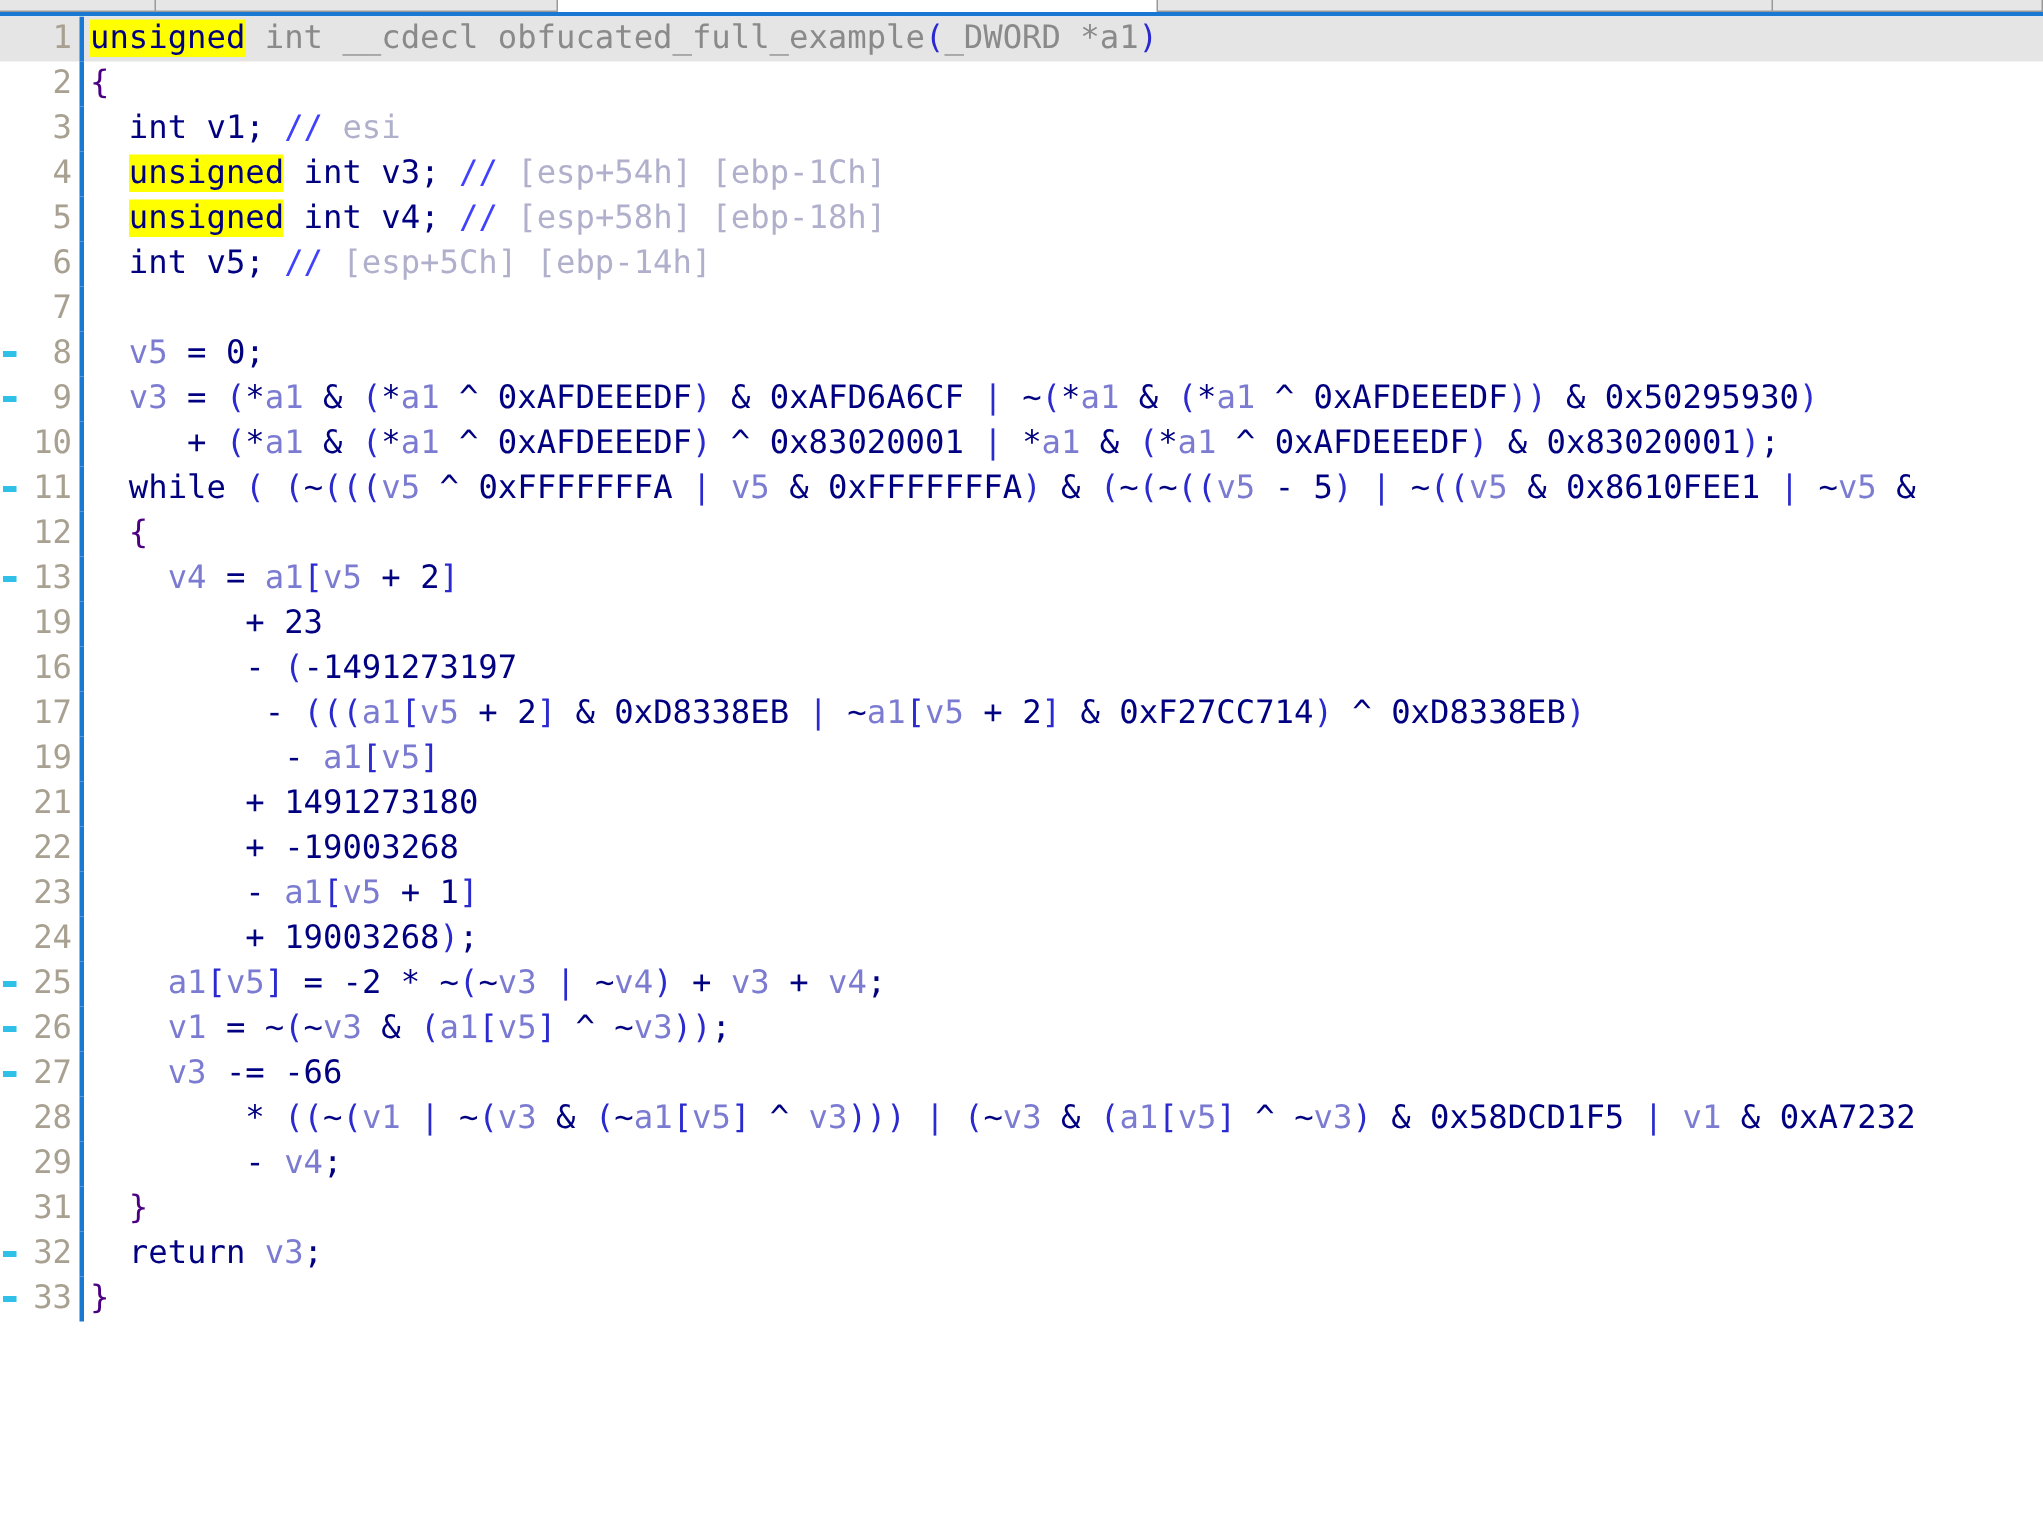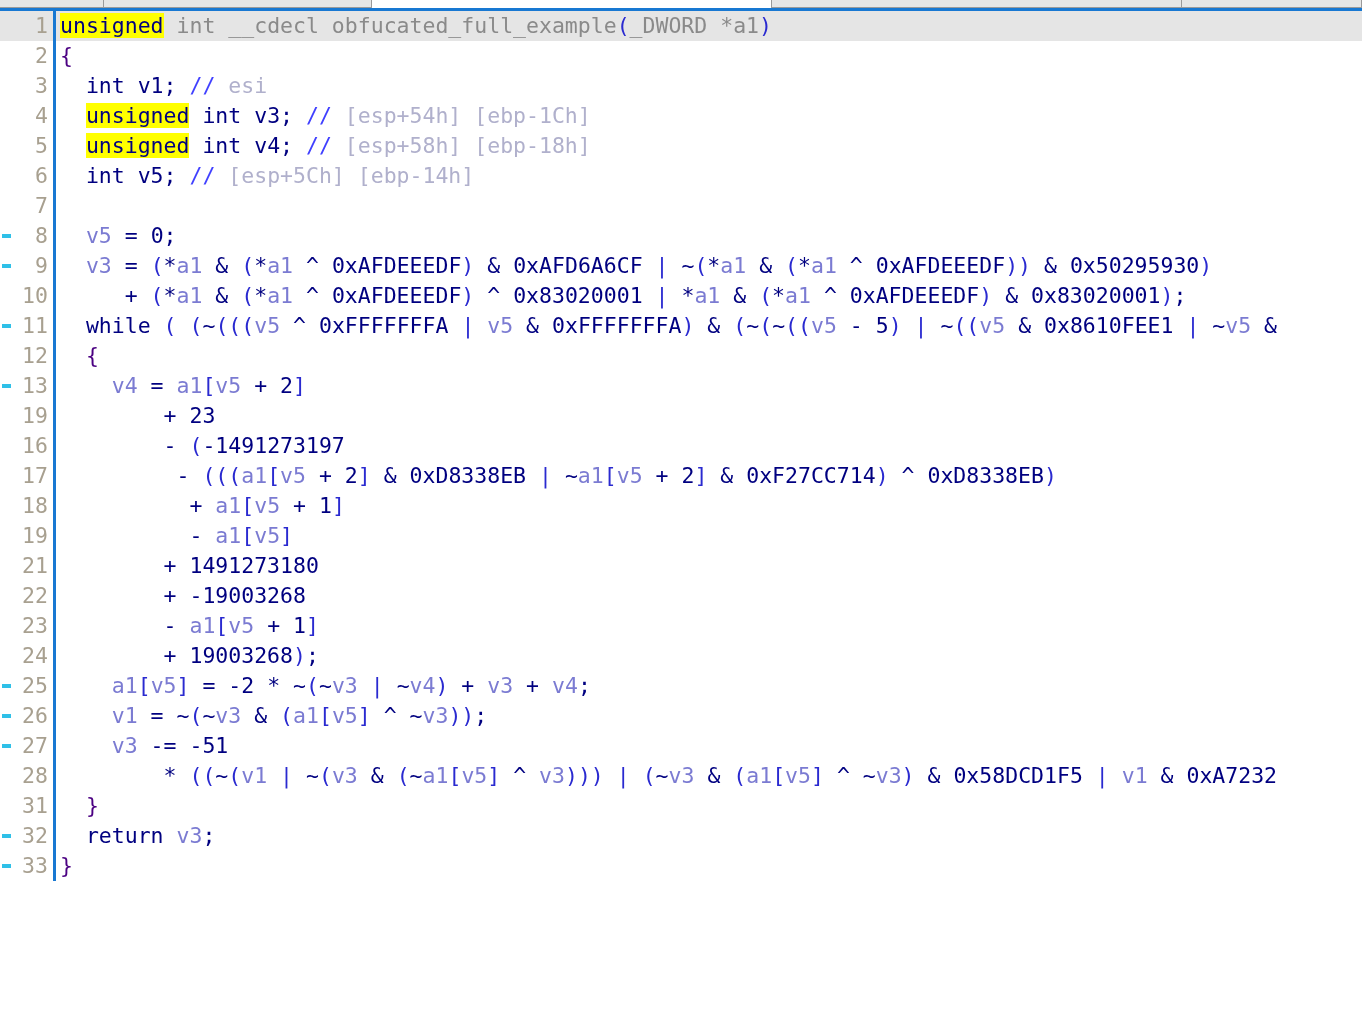--- a/index.html
+++ b/index.html
@@ -152,27 +152,27 @@
       <div class="code-line"><span class="marker-col"></span><span class="lineno">7</span><span class="sep"></span><span class="code-text"></span></div>
       <div class="code-line"><span class="marker-col"><span class="dash"></span></span><span class="lineno">8</span><span class="sep"></span><span class="code-text"><span class="t-punc">  </span><span class="t-var">v5</span><span class="t-punc"> = </span><span class="t-num">0</span><span class="t-punc">;</span></span></div>
       <div class="code-line"><span class="marker-col"><span class="dash"></span></span><span class="lineno">9</span><span class="sep"></span><span class="code-text"><span class="t-punc">  </span><span class="t-var">v3</span><span class="t-punc"> = </span><span class="t-paren">(</span><span class="t-punc">*</span><span class="t-var">a1</span><span class="t-punc"> &amp; </span><span class="t-paren">(</span><span class="t-punc">*</span><span class="t-var">a1</span><span class="t-punc"> ^ </span><span class="t-num">0xAFDEEEDF</span><span class="t-paren">)</span><span class="t-punc"> &amp; </span><span class="t-num">0xAFD6A6CF</span><span class="t-punc"> </span><span class="t-paren">|</span><span class="t-punc"> ~</span><span class="t-paren">(</span><span class="t-punc">*</span><span class="t-var">a1</span><span class="t-punc"> &amp; </span><span class="t-paren">(</span><span class="t-punc">*</span><span class="t-var">a1</span><span class="t-punc"> ^ </span><span class="t-num">0xAFDEEEDF</span><span class="t-paren">))</span><span class="t-punc"> &amp; </span><span class="t-num">0x50295930</span><span class="t-paren">)</span></span></div>
       <div class="code-line"><span class="marker-col"></span><span class="lineno">10</span><span class="sep"></span><span class="code-text"><span class="t-punc">     + </span><span class="t-paren">(</span><span class="t-punc">*</span><span class="t-var">a1</span><span class="t-punc"> &amp; </span><span class="t-paren">(</span><span class="t-punc">*</span><span class="t-var">a1</span><span class="t-punc"> ^ </span><span class="t-num">0xAFDEEEDF</span><span class="t-paren">)</span><span class="t-punc"> ^ </span><span class="t-num">0x83020001</span><span class="t-punc"> </span><span class="t-paren">|</span><span class="t-punc"> </span><span class="t-punc">*</span><span class="t-var">a1</span><span class="t-punc"> &amp; </span><span class="t-paren">(</span><span class="t-punc">*</span><span class="t-var">a1</span><span class="t-punc"> ^ </span><span class="t-num">0xAFDEEEDF</span><span class="t-paren">)</span><span class="t-punc"> &amp; </span><span class="t-num">0x83020001</span><span class="t-paren">)</span><span class="t-punc">;</span></span></div>
       <div class="code-line"><span class="marker-col"><span class="dash"></span></span><span class="lineno">11</span><span class="sep"></span><span class="code-text"><span class="t-punc">  </span><span class="t-kw">while</span><span class="t-punc"> </span><span class="t-paren">(</span><span class="t-punc"> </span><span class="t-paren">(</span><span class="t-punc">~</span><span class="t-paren">(((</span><span class="t-var">v5</span><span class="t-punc"> ^ </span><span class="t-num">0xFFFFFFFA</span><span class="t-punc"> </span><span class="t-paren">|</span><span class="t-punc"> </span><span class="t-var">v5</span><span class="t-punc"> &amp; </span><span class="t-num">0xFFFFFFFA</span><span class="t-paren">)</span><span class="t-punc"> &amp; </span><span class="t-paren">(</span><span class="t-punc">~</span><span class="t-paren">(</span><span class="t-punc">~</span><span class="t-paren">((</span><span class="t-var">v5</span><span class="t-punc"> - </span><span class="t-num">5</span><span class="t-paren">)</span><span class="t-punc"> </span><span class="t-paren">|</span><span class="t-punc"> ~</span><span class="t-paren">((</span><span class="t-var">v5</span><span class="t-punc"> &amp; </span><span class="t-num">0x8610FEE1</span><span class="t-punc"> </span><span class="t-paren">|</span><span class="t-punc"> ~</span><span class="t-var">v5</span><span class="t-punc"> &amp;</span></span></div>
       <div class="code-line"><span class="marker-col"></span><span class="lineno">12</span><span class="sep"></span><span class="code-text"><span class="t-punc">  </span><span class="t-brace">{</span></span></div>
       <div class="code-line"><span class="marker-col"><span class="dash"></span></span><span class="lineno">13</span><span class="sep"></span><span class="code-text"><span class="t-punc">    </span><span class="t-var">v4</span><span class="t-punc"> = </span><span class="t-var">a1</span><span class="t-paren">[</span><span class="t-var">v5</span><span class="t-punc"> + </span><span class="t-num">2</span><span class="t-paren">]</span></span></div>
       <div class="code-line"><span class="marker-col"></span><span class="lineno">19</span><span class="sep"></span><span class="code-text"><span class="t-punc">        + </span><span class="t-num">23</span></span></div>
       <div class="code-line"><span class="marker-col"></span><span class="lineno">16</span><span class="sep"></span><span class="code-text"><span class="t-punc">        - </span><span class="t-paren">(</span><span class="t-num">-1491273197</span></span></div>
       <div class="code-line"><span class="marker-col"></span><span class="lineno">17</span><span class="sep"></span><span class="code-text"><span class="t-punc">         - </span><span class="t-paren">(((</span><span class="t-var">a1</span><span class="t-paren">[</span><span class="t-var">v5</span><span class="t-punc"> + </span><span class="t-num">2</span><span class="t-paren">]</span><span class="t-punc"> &amp; </span><span class="t-num">0xD8338EB</span><span class="t-punc"> </span><span class="t-paren">|</span><span class="t-punc"> ~</span><span class="t-var">a1</span><span class="t-paren">[</span><span class="t-var">v5</span><span class="t-punc"> + </span><span class="t-num">2</span><span class="t-paren">]</span><span class="t-punc"> &amp; </span><span class="t-num">0xF27CC714</span><span class="t-paren">)</span><span class="t-punc"> ^ </span><span class="t-num">0xD8338EB</span><span class="t-paren">)</span></span></div>
-      <div class="code-line"><span class="marker-col"></span><span class="lineno">18</span><span class="sep"></span><span class="code-text"><span class="t-punc">          + </span><span class="t-var">a1</span><span class="t-paren">[</span><span class="t-var">v5</span><span class="t-punc"> + </span><span class="t-num">1</span><span class="t-paren">]</span></span></div>
       <div class="code-line"><span class="marker-col"></span><span class="lineno">19</span><span class="sep"></span><span class="code-text"><span class="t-punc">          - </span><span class="t-var">a1</span><span class="t-paren">[</span><span class="t-var">v5</span><span class="t-paren">]</span></span></div>
       <div class="code-line"><span class="marker-col"></span><span class="lineno">21</span><span class="sep"></span><span class="code-text"><span class="t-punc">        + </span><span class="t-num">1491273180</span></span></div>
       <div class="code-line"><span class="marker-col"></span><span class="lineno">22</span><span class="sep"></span><span class="code-text"><span class="t-punc">        + </span><span class="t-num">-19003268</span></span></div>
       <div class="code-line"><span class="marker-col"></span><span class="lineno">23</span><span class="sep"></span><span class="code-text"><span class="t-punc">        - </span><span class="t-var">a1</span><span class="t-paren">[</span><span class="t-var">v5</span><span class="t-punc"> + </span><span class="t-num">1</span><span class="t-paren">]</span></span></div>
       <div class="code-line"><span class="marker-col"></span><span class="lineno">24</span><span class="sep"></span><span class="code-text"><span class="t-punc">        + </span><span class="t-num">19003268</span><span class="t-paren">)</span><span class="t-punc">;</span></span></div>
       <div class="code-line"><span class="marker-col"><span class="dash"></span></span><span class="lineno">25</span><span class="sep"></span><span class="code-text"><span class="t-punc">    </span><span class="t-var">a1</span><span class="t-paren">[</span><span class="t-var">v5</span><span class="t-paren">]</span><span class="t-punc"> = </span><span class="t-num">-2</span><span class="t-punc"> * ~</span><span class="t-paren">(</span><span class="t-punc">~</span><span class="t-var">v3</span><span class="t-punc"> </span><span class="t-paren">|</span><span class="t-punc"> ~</span><span class="t-var">v4</span><span class="t-paren">)</span><span class="t-punc"> + </span><span class="t-var">v3</span><span class="t-punc"> + </span><span class="t-var">v4</span><span class="t-punc">;</span></span></div>
       <div class="code-line"><span class="marker-col"><span class="dash"></span></span><span class="lineno">26</span><span class="sep"></span><span class="code-text"><span class="t-punc">    </span><span class="t-var">v1</span><span class="t-punc"> = ~</span><span class="t-paren">(</span><span class="t-punc">~</span><span class="t-var">v3</span><span class="t-punc"> &amp; </span><span class="t-paren">(</span><span class="t-var">a1</span><span class="t-paren">[</span><span class="t-var">v5</span><span class="t-paren">]</span><span class="t-punc"> ^ ~</span><span class="t-var">v3</span><span class="t-paren">))</span><span class="t-punc">;</span></span></div>
-      <div class="code-line"><span class="marker-col"><span class="dash"></span></span><span class="lineno">27</span><span class="sep"></span><span class="code-text"><span class="t-punc">    </span><span class="t-var">v3</span><span class="t-punc"> -= </span><span class="t-num">-51</span></span></div>
+      <div class="code-line"><span class="marker-col"><span class="dash"></span></span><span class="lineno">27</span><span class="sep"></span><span class="code-text"><span class="t-punc">    </span><span class="t-var">v3</span><span class="t-punc"> -= </span><span class="t-num">-66</span></span></div>
       <div class="code-line"><span class="marker-col"></span><span class="lineno">28</span><span class="sep"></span><span class="code-text"><span class="t-punc">        * </span><span class="t-paren">((</span><span class="t-punc">~</span><span class="t-paren">(</span><span class="t-var">v1</span><span class="t-punc"> </span><span class="t-paren">|</span><span class="t-punc"> ~</span><span class="t-paren">(</span><span class="t-var">v3</span><span class="t-punc"> &amp; </span><span class="t-paren">(</span><span class="t-punc">~</span><span class="t-var">a1</span><span class="t-paren">[</span><span class="t-var">v5</span><span class="t-paren">]</span><span class="t-punc"> ^ </span><span class="t-var">v3</span><span class="t-paren">)))</span><span class="t-punc"> </span><span class="t-paren">|</span><span class="t-punc"> </span><span class="t-paren">(</span><span class="t-punc">~</span><span class="t-var">v3</span><span class="t-punc"> &amp; </span><span class="t-paren">(</span><span class="t-var">a1</span><span class="t-paren">[</span><span class="t-var">v5</span><span class="t-paren">]</span><span class="t-punc"> ^ ~</span><span class="t-var">v3</span><span class="t-paren">)</span><span class="t-punc"> &amp; </span><span class="t-num">0x58DCD1F5</span><span class="t-punc"> </span><span class="t-paren">|</span><span class="t-punc"> </span><span class="t-var">v1</span><span class="t-punc"> &amp; </span><span class="t-num">0xA7232</span></span></div>
+      <div class="code-line"><span class="marker-col"></span><span class="lineno">29</span><span class="sep"></span><span class="code-text"><span class="t-punc">        - </span><span class="t-var">v4</span><span class="t-punc">;</span></span></div>
       <div class="code-line"><span class="marker-col"></span><span class="lineno">31</span><span class="sep"></span><span class="code-text"><span class="t-punc">  </span><span class="t-brace">}</span></span></div>
       <div class="code-line"><span class="marker-col"><span class="dash"></span></span><span class="lineno">32</span><span class="sep"></span><span class="code-text"><span class="t-punc">  </span><span class="t-kw">return</span><span class="t-punc"> </span><span class="t-var">v3</span><span class="t-punc">;</span></span></div>
       <div class="code-line"><span class="marker-col"><span class="dash"></span></span><span class="lineno">33</span><span class="sep"></span><span class="code-text"><span class="t-brace">}</span></span></div>
     </div>
 </div>
 
 </body></html>

